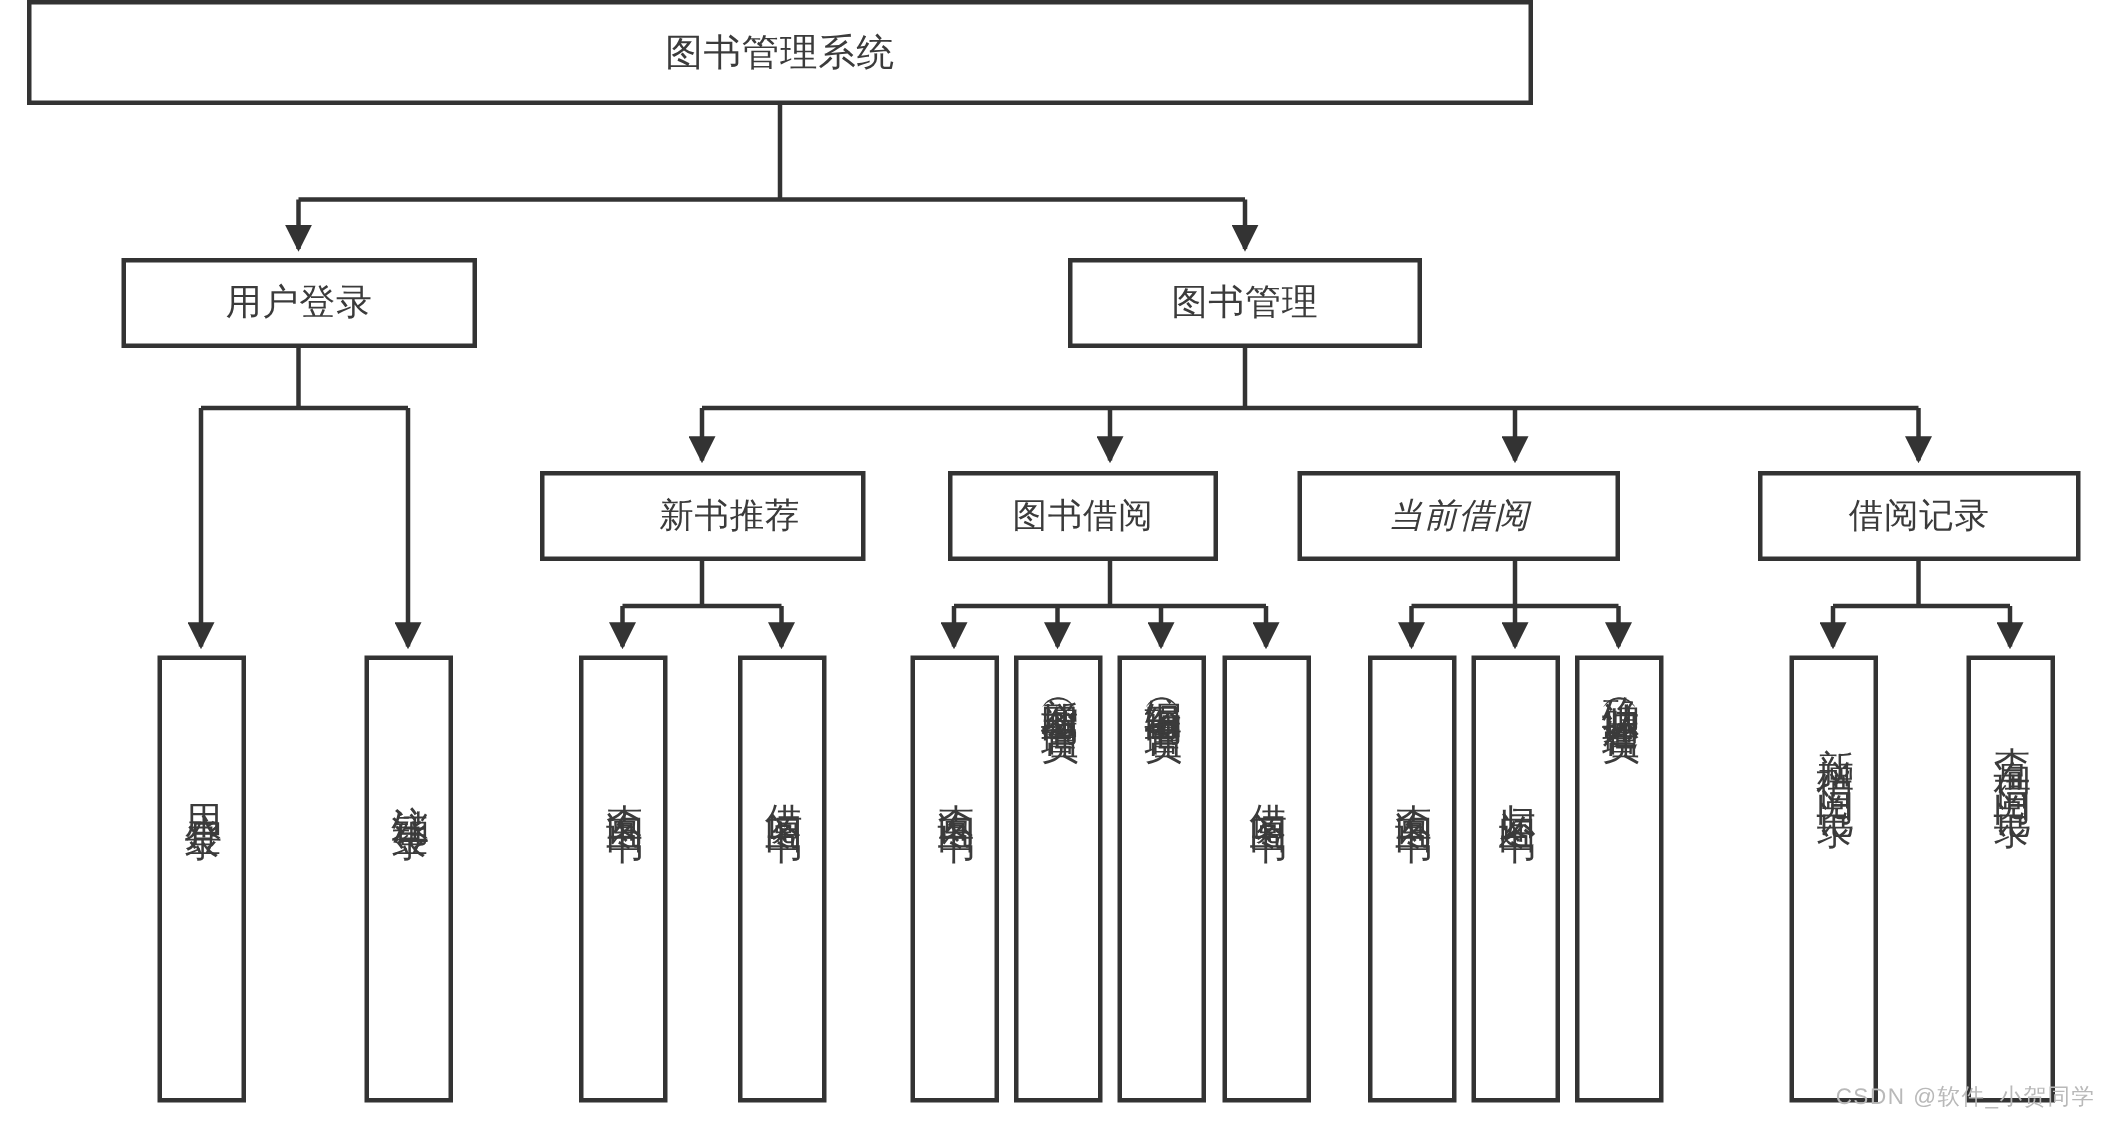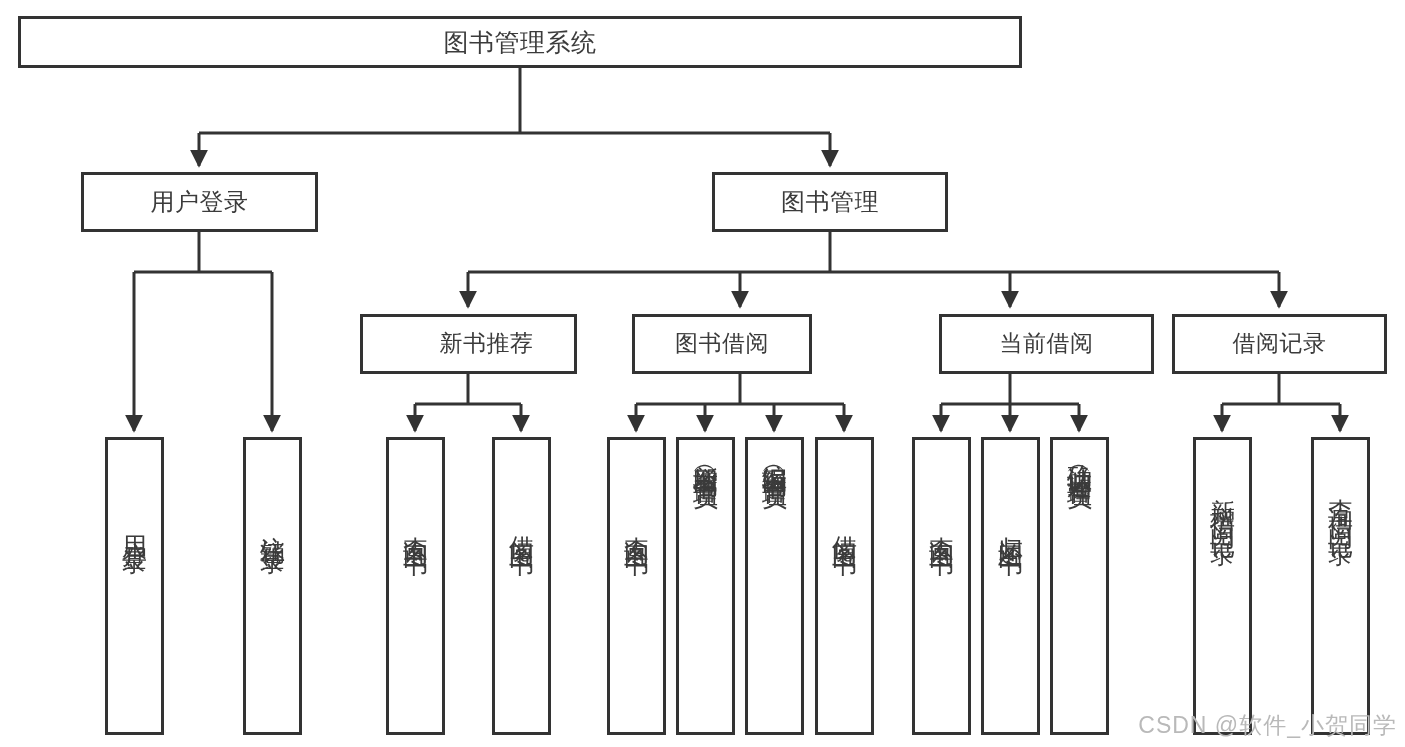--- a/index.html
+++ b/index.html
@@ -61,21 +61,21 @@
     letter-spacing: 5px;
     white-space: nowrap;
   }
   .node.leaf.tall .label { letter-spacing: 3px; }
   .node.leaf.mid  .label { letter-spacing: 9px; }
 
   #watermark {
     position: absolute;
     right: 8px;
     bottom: 6px;
-    font-size: 23px;
+    font-size: 15px;
     color: #b9b9b9;
     letter-spacing: 1px;
     z-index: 5;
     white-space: nowrap;
   }
 </style>
 </head>
 <body>
 
 <div id="canvas">
@@ -123,38 +123,38 @@
       <path d="M 1010 404 L 1010 431" marker-end="url(#arrow)"></path>
       <path d="M 1079 404 L 1079 431" marker-end="url(#arrow)"></path>
 
       <path d="M 1279 374 L 1279 404"></path>
       <path d="M 1222 404 L 1340 404"></path>
       <path d="M 1222 404 L 1222 431" marker-end="url(#arrow)"></path>
       <path d="M 1340 404 L 1340 431" marker-end="url(#arrow)"></path>
     </g>
   </svg>
 
-  <div class="node root" style="left:18px; top:16px; width:1004px; height:52px;">
+  <div class="node root" style="left:18px; top:0; width:1004px; height:70px;">
     <span class="label">图书管理系统</span>
   </div>
 
   <div class="node lvl2" style="left:81px; top:172px; width:237px; height:60px;">
     <span class="label">用户登录</span>
   </div>
   <div class="node lvl2" style="left:712px; top:172px; width:236px; height:60px;">
     <span class="label">图书管理</span>
   </div>
 
   <div class="node lvl3" style="left:360px; top:314px; width:217px; height:60px;padding-left:36px;">
     <span class="label">新书推荐</span>
   </div>
   <div class="node lvl3" style="left:632px; top:314px; width:180px; height:60px;">
     <span class="label">图书借阅</span>
   </div>
-  <div class="node lvl3" style="left:939px; top:314px; width:215px; height:60px;">
+  <div class="node lvl3" style="left:865px; top:314px; width:215px; height:60px;font-style:italic;">
     <span class="label">当前借阅</span>
   </div>
   <div class="node lvl3" style="left:1172px; top:314px; width:215px; height:60px;">
     <span class="label">借阅记录</span>
   </div>
 
   <div class="node leaf" style="left:105px; top:437px; width:59px; height:298px; padding-top:76px;">
     <span class="label">用户登录</span>
   </div>
   <div class="node leaf" style="left:243px; top:437px; width:59px; height:298px; padding-top:76px;">

